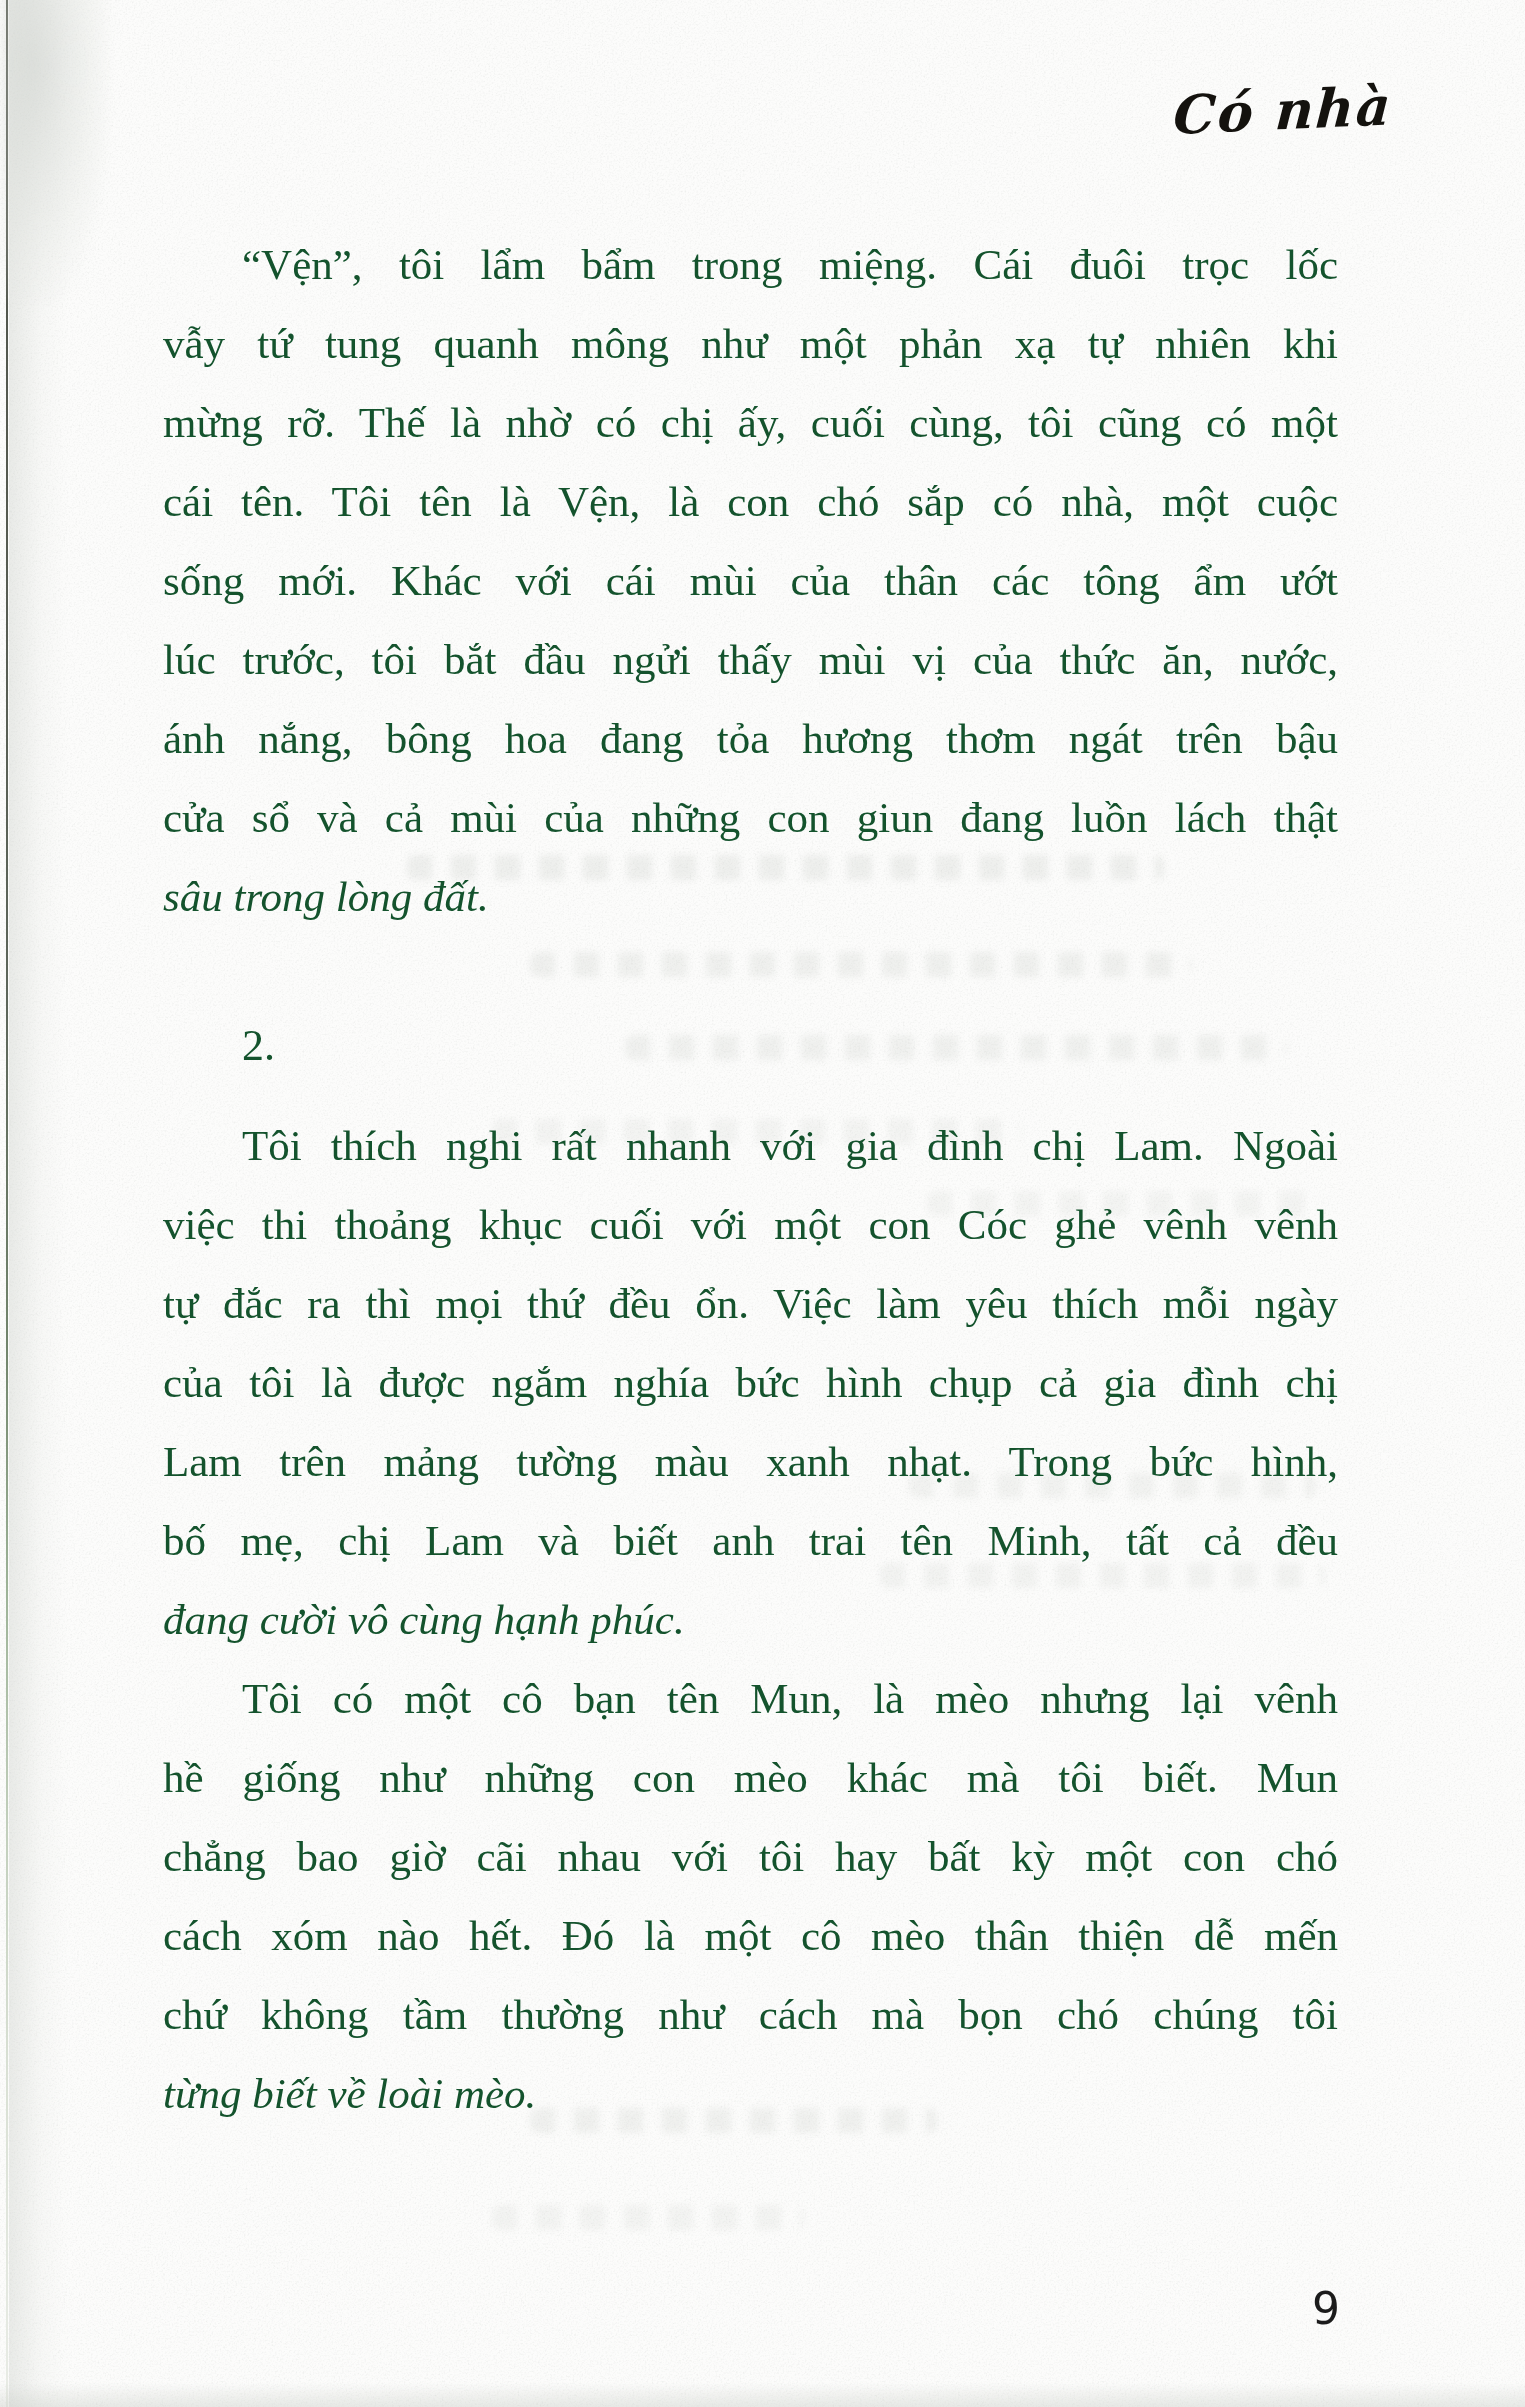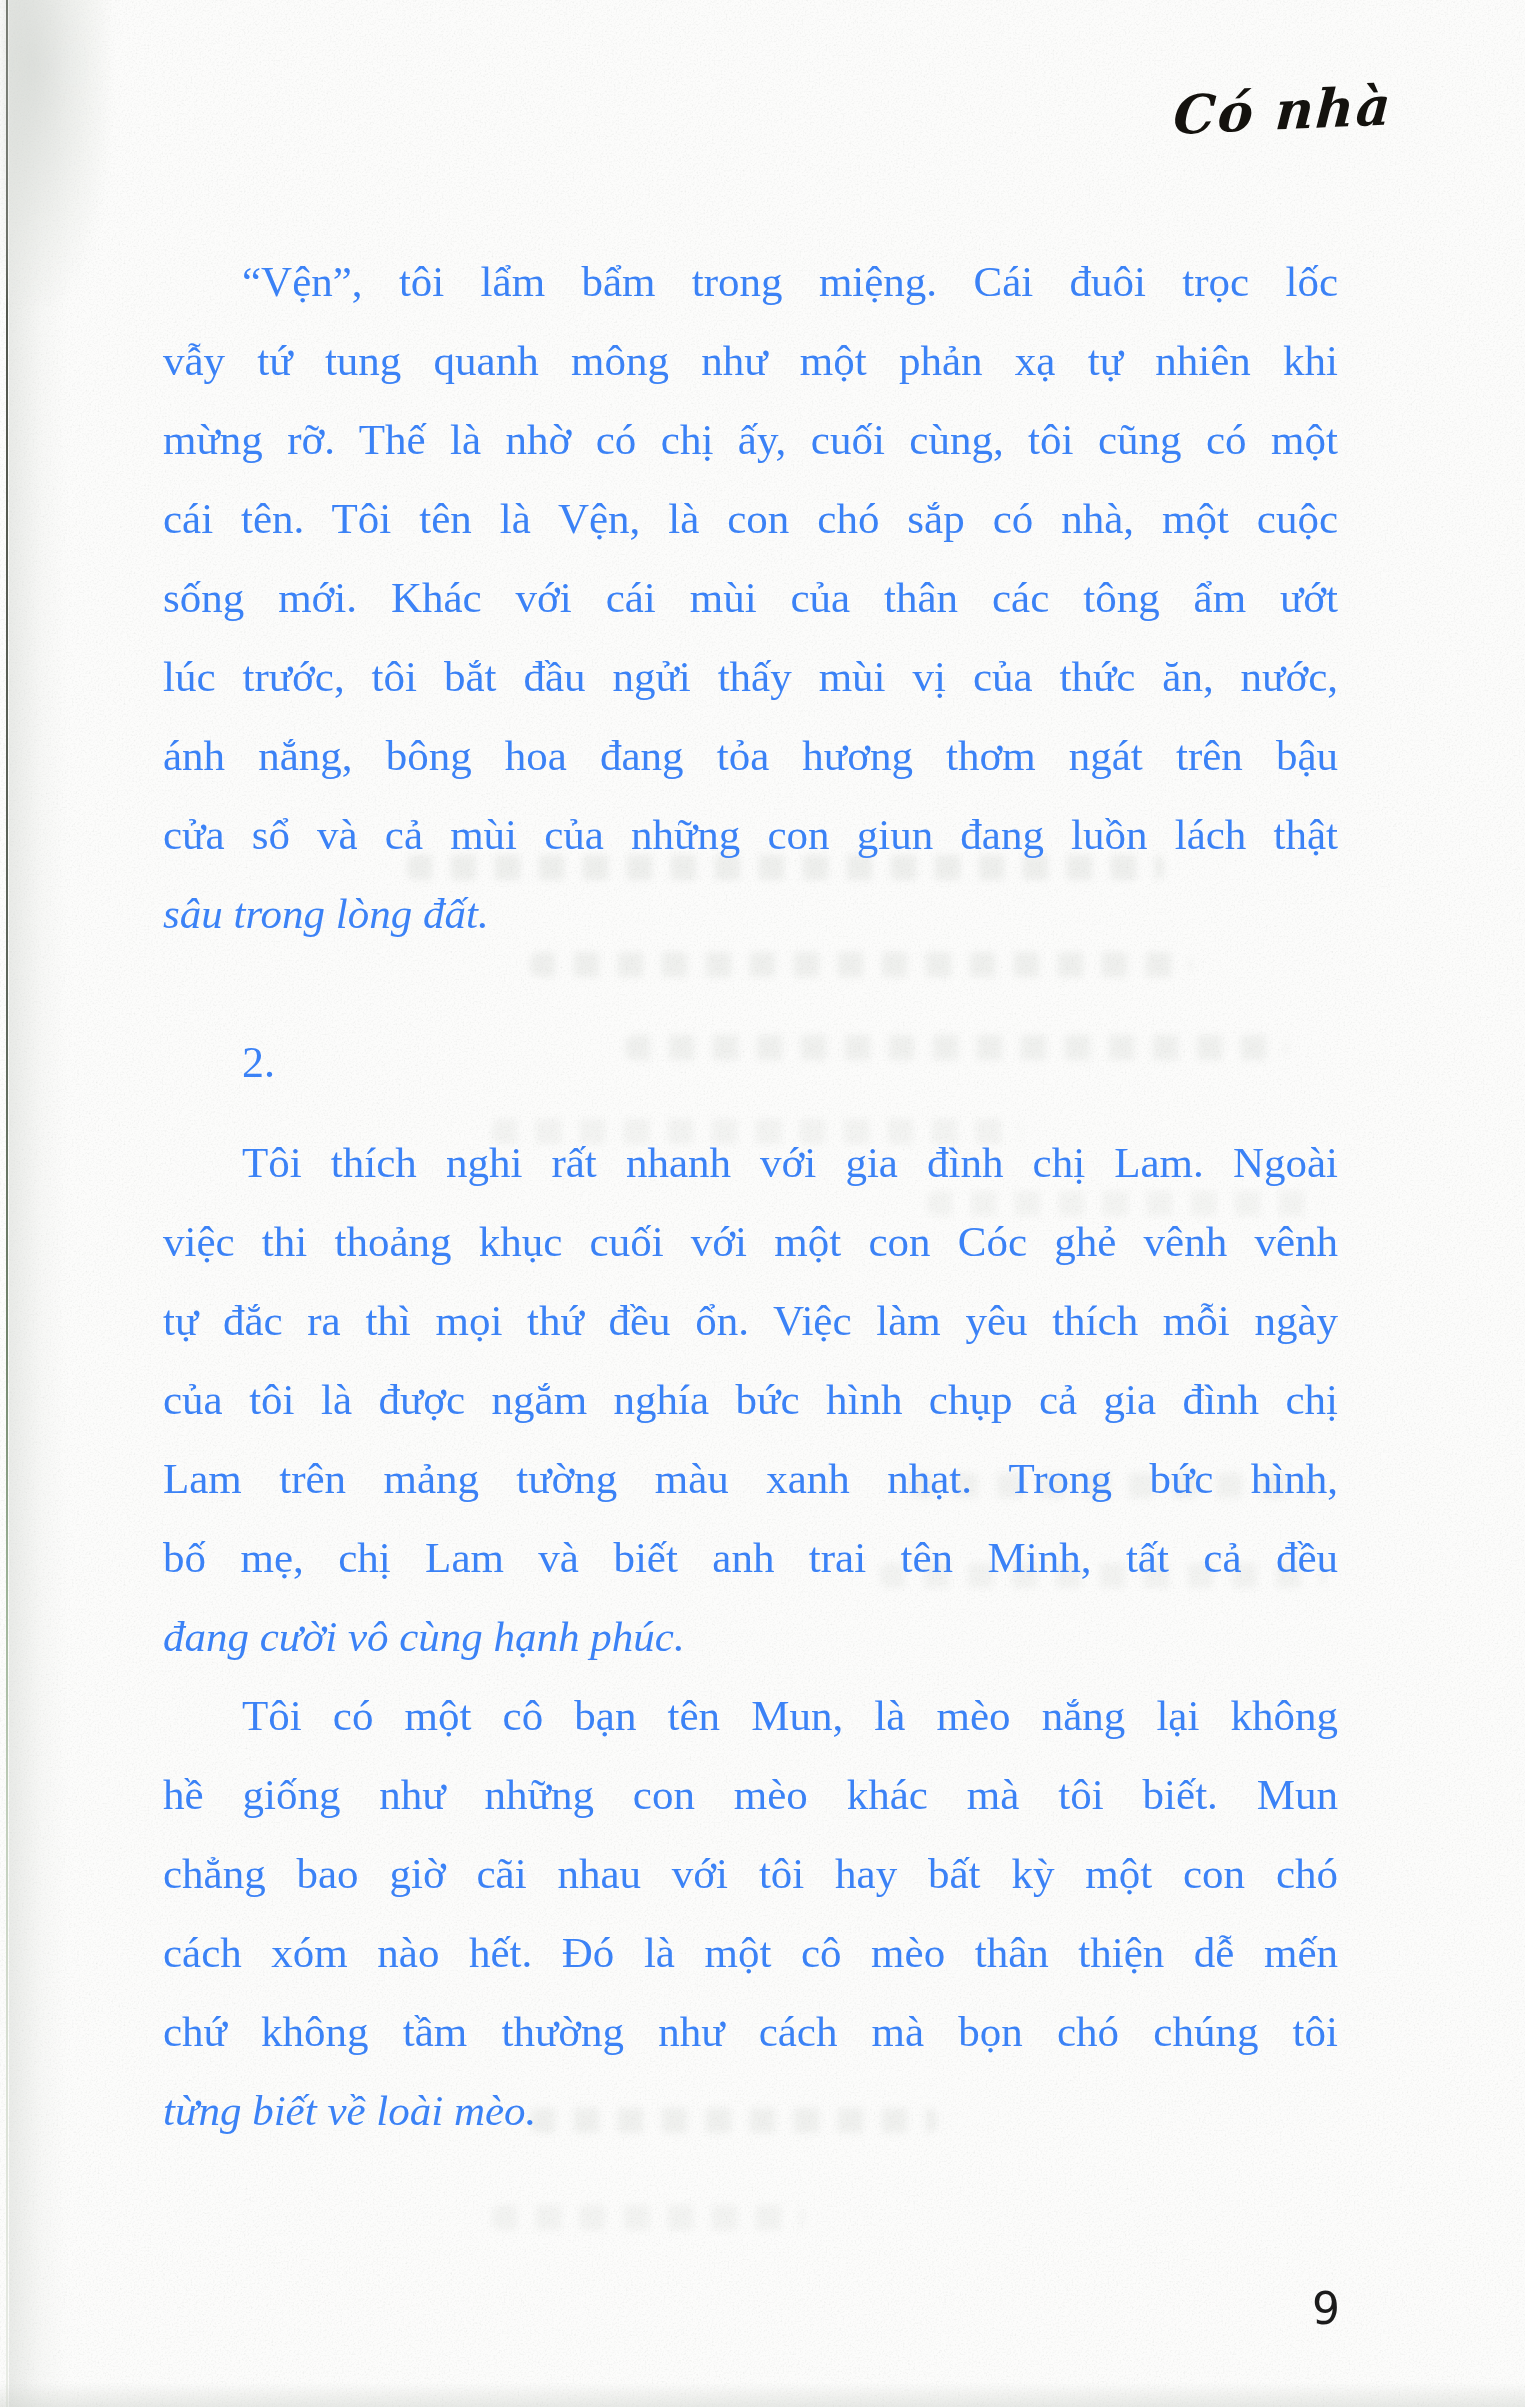--- a/index.html
+++ b/index.html
@@ -72,23 +72,23 @@
     font-style:italic;font-weight:700;
     font-size:53px;line-height:57px;
     letter-spacing:1.9px;
     color:#14120e;
     transform:rotate(-2.5deg) skewX(-6deg);
     transform-origin:left bottom;
   }
 
   
   .text-block{
-    position:absolute;left:163px;top:242px;width:1175px;
+    position:absolute;left:163px;top:225px;width:1175px;
     font-size:43px;line-height:79px;
-    color:#3b82f6;
+    color:#14532d;
   }
   .para-line{
     height:79px;overflow:hidden;
     text-align:justify;
   }
   .para-line.fill::after{
     content:"";display:inline-block;width:100%;
   }
   .para-line.last{text-align:left;font-style:italic;}
   .para .para-line:first-child{text-indent:79px;}
@@ -153,21 +153,21 @@
         <div class="para-line fill">Tôi thích nghi rất nhanh với gia đình chị Lam. Ngoài</div>
         <div class="para-line fill">việc thi thoảng khục cuối với một con Cóc ghẻ vênh vênh</div>
         <div class="para-line fill">tự đắc ra thì mọi thứ đều ổn. Việc làm yêu thích mỗi ngày</div>
         <div class="para-line fill">của tôi là được ngắm nghía bức hình chụp cả gia đình chị</div>
         <div class="para-line fill">Lam trên mảng tường màu xanh nhạt. Trong bức hình,</div>
         <div class="para-line fill">bố mẹ, chị Lam và biết anh trai tên Minh, tất cả đều</div>
         <div class="para-line last">đang cười vô cùng hạnh phúc.</div>
       </div>
 
     <div class="para">
-        <div class="para-line fill">Tôi có một cô bạn tên Mun, là mèo nắng lại không</div>
+        <div class="para-line fill">Tôi có một cô bạn tên Mun, là mèo nhưng lại vênh</div>
         <div class="para-line fill">hề giống như những con mèo khác mà tôi biết. Mun</div>
         <div class="para-line fill">chẳng bao giờ cãi nhau với tôi hay bất kỳ một con chó</div>
         <div class="para-line fill">cách xóm nào hết. Đó là một cô mèo thân thiện dễ mến</div>
         <div class="para-line fill">chứ không tầm thường như cách mà bọn chó chúng tôi</div>
         <div class="para-line last">từng biết về loài mèo.</div>
       </div>
   </main>
 
   <div class="page-number">9</div>
 </div>

